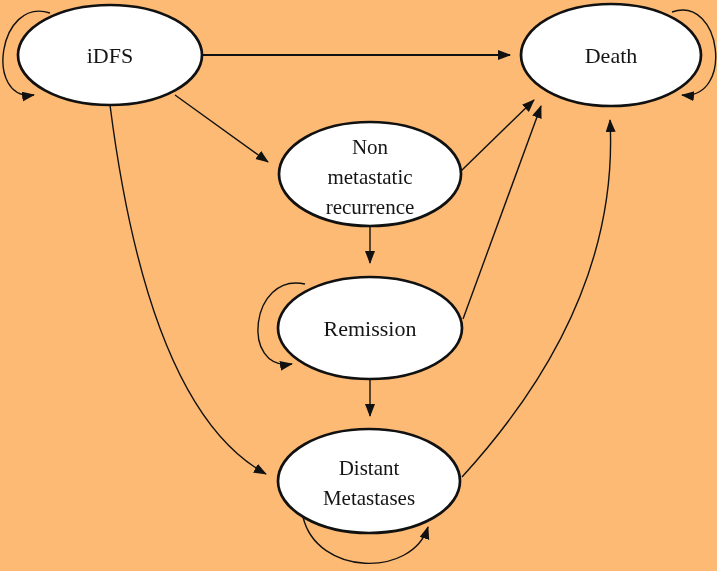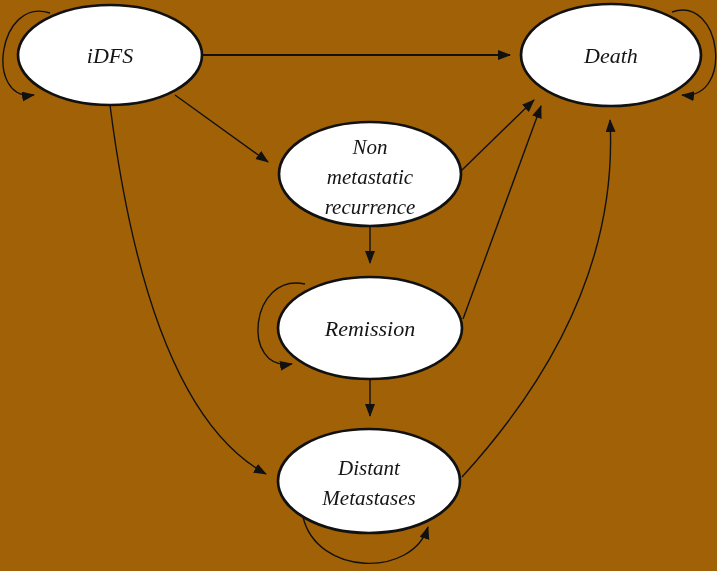--- a/index.html
+++ b/index.html
@@ -5,23 +5,22 @@
   html, body {
     margin: 0;
     padding: 0;
     background: #ffffff;
     font-family: "Liberation Serif", "DejaVu Serif", serif;
   }
   .figure-canvas {
     position: relative;
     width: 717px;
     height: 571px;
-    background: #a16207;
+    background: #fdba74;
     overflow: hidden;
-    font-style: italic;
   }
   svg { display: block; }
   .node-ellipse {
     fill: #ffffff;
     stroke: #111111;
     stroke-width: 2.7;
   }
   .edge {
     fill: none;
     stroke: #111111;

